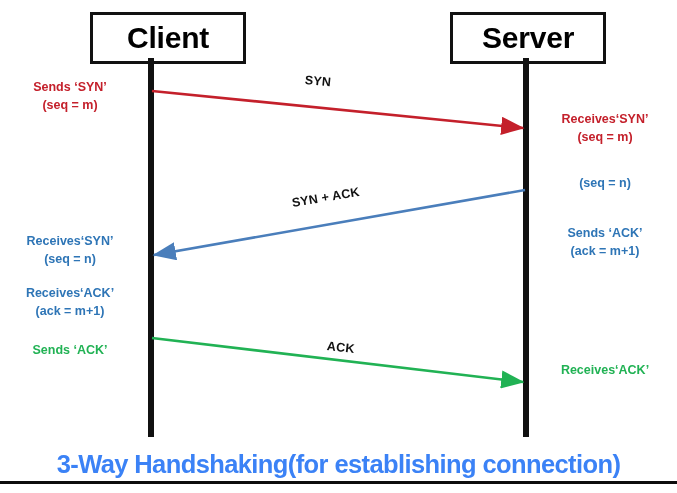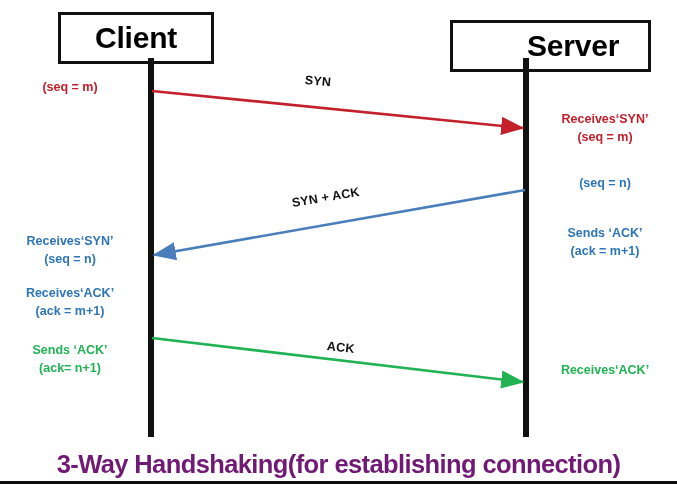--- a/index.html
+++ b/index.html
@@ -29,29 +29,28 @@
     border: 3px solid #111111;
     background: #ffffff;
     display: flex;
     align-items: center;
     justify-content: center;
     font-weight: bold;
     color: #000000;
     letter-spacing: -0.2px;
   }
   #client-box {
-    left: 58px;  top: 12px;
+    left: 90px;  top: 12px;
     width: 150px; height: 46px;
     font-size: 30px;
   }
   #server-box {
-    left: 450px; top: 20px;
+    left: 450px; top: 12px;
     width: 150px; height: 46px;
     font-size: 30px;
-    padding-left: 45px;
   }
 
   
   #wires {
     position: absolute;
     left: 0; top: 0;
     width: 677px;
     height: 493px;
     pointer-events: none;
   }
@@ -83,21 +82,21 @@
 
   
   #caption {
     position: absolute;
     left: 0;
     top: 450px;
     width: 677px;
     text-align: center;
     font-size: 25.5px;
     font-weight: bold;
-    color: #701a75;
+    color: #3b82f6;
     letter-spacing: -0.6px;
     border-bottom: 3px solid #0d0d0d;
     padding-bottom: 2px;
   }
 </style>
 </head>
 <body>
 
 <div id="canvas">
 
@@ -132,36 +131,36 @@
     <line x1="152" y1="338" x2="523" y2="382" stroke="#21B254" stroke-width="2.6" marker-end="url(#ah-green)"></line>
   </svg>
 
   <div class="wire-label" style="left:305px; top:73px; transform:rotate(5.5deg); transform-origin:left center;">SYN</div>
 
   <div class="wire-label" style="left:292px; top:196px; transform:rotate(-9.5deg); transform-origin:left center;">SYN + ACK</div>
 
   <div class="wire-label" style="left:327px; top:339px; transform:rotate(6.5deg); transform-origin:left center;">ACK</div>
 
   <div class="note ctr red" style="left:0px; top:78px; width:140px;">
+    <span class="l">Sends ‘SYN’</span>
     <span class="l">(seq = m)</span>
   </div>
 
   <div class="note ctr blue" style="left:0px; top:232px; width:140px;">
     <span class="l">Receives‘SYN’</span>
     <span class="l">(seq = n)</span>
   </div>
 
   <div class="note ctr blue" style="left:0px; top:284px; width:140px;">
     <span class="l">Receives‘ACK’</span>
     <span class="l">(ack = m+1)</span>
   </div>
 
   <div class="note ctr green" style="left:0px; top:341px; width:140px;">
     <span class="l">Sends ‘ACK’</span>
-    <span class="l">(ack= n+1)</span>
   </div>
 
   <div class="note ctr red" style="left:540px; top:110px; width:130px;">
     <span class="l">Receives‘SYN’</span>
     <span class="l">(seq = m)</span>
   </div>
 
   <div class="note ctr blue" style="left:540px; top:174px; width:130px;">
     <span class="l">(seq = n)</span>
   </div>

